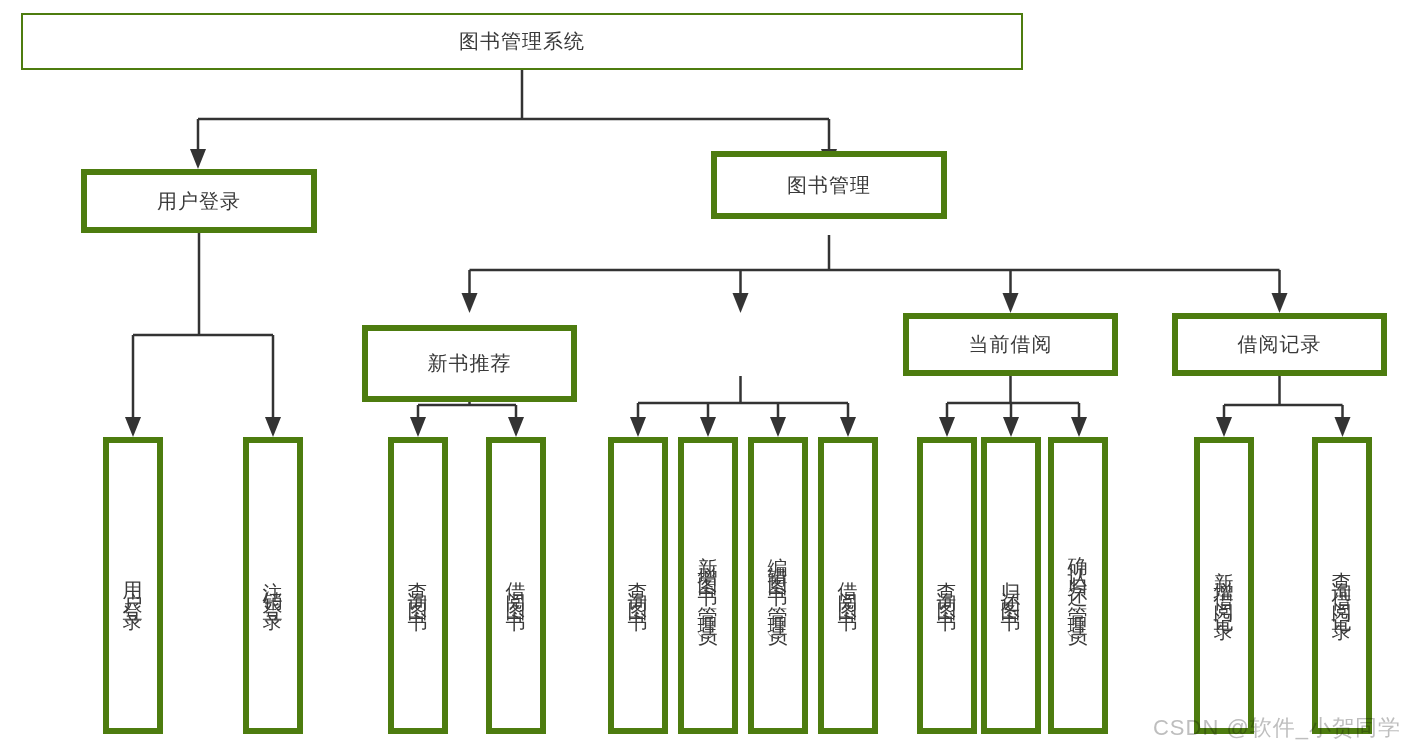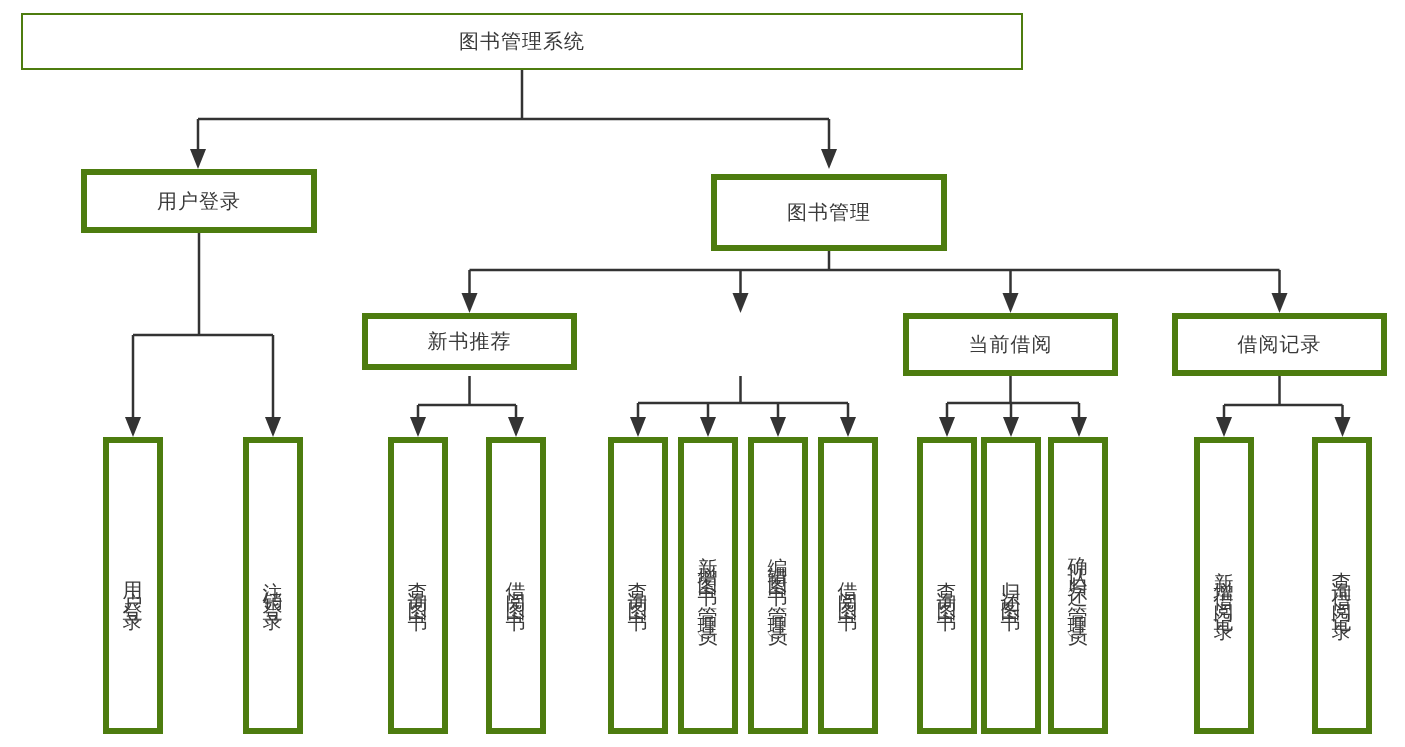--- a/index.html
+++ b/index.html
@@ -121,25 +121,25 @@
     </g>
   </svg>
 
   <div class="box root" style="left:21px;top:13px;width:1002px;height:57px">
     <span class="hlabel">图书管理系统</span>
   </div>
 
   <div class="box" style="left:81px;top:169px;width:236px;height:64px">
     <span class="hlabel">用户登录</span>
   </div>
-  <div class="box" style="left:711px;top:174px;width:236px;height:77px">
+  <div class="box" style="left:711px;top:151px;width:236px;height:68px">
     <span class="hlabel">图书管理</span>
   </div>
 
-  <div class="box" style="left:362px;top:313px;width:215px;height:57px">
+  <div class="box" style="left:362px;top:325px;width:215px;height:77px">
     <span class="hlabel">新书推荐</span>
   </div>
   <div class="box" style="left:1172px;top:313px;width:215px;height:63px">
     <span class="hlabel">借阅记录</span>
   </div>
   <div class="box" style="left:903px;top:313px;width:215px;height:63px">
     <span class="hlabel">当前借阅</span>
   </div>
 
   <div class="box vbox" style="left:103px">
@@ -179,14 +179,15 @@
     <span class="vlabel">确认归还（管理员）</span>
   </div>
 
   <div class="box vbox" style="left:1194px">
     <span class="vlabel">新增借阅记录</span>
   </div>
   <div class="box vbox" style="left:1312px">
     <span class="vlabel">查询借阅记录</span>
   </div>
 
+  <div class="watermark">CSDN @软件_小贺同学</div>
 
 </div>
 
 </body></html>

